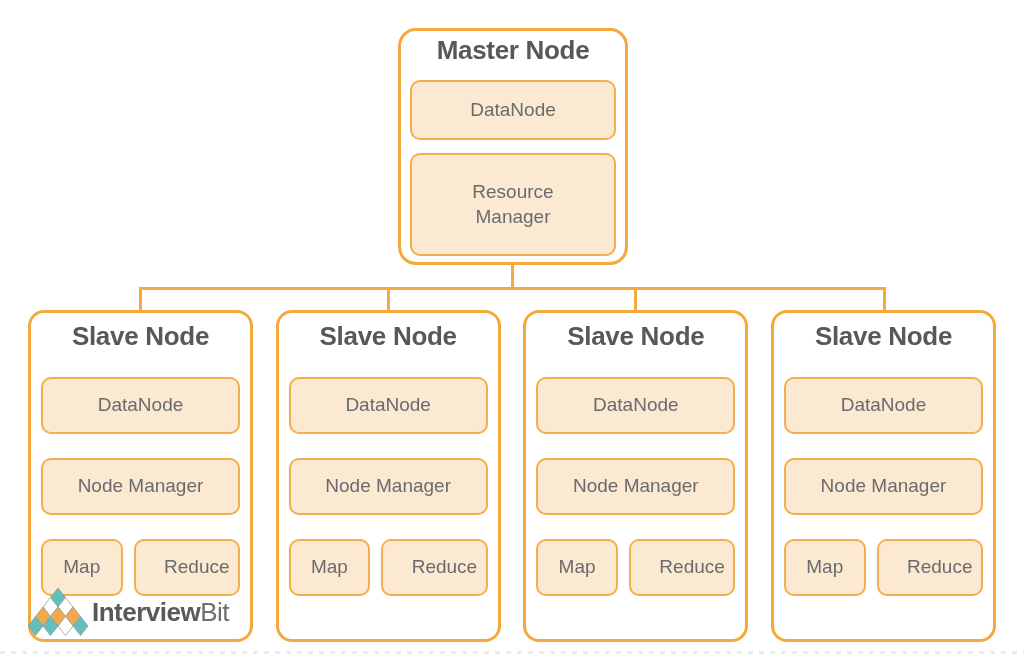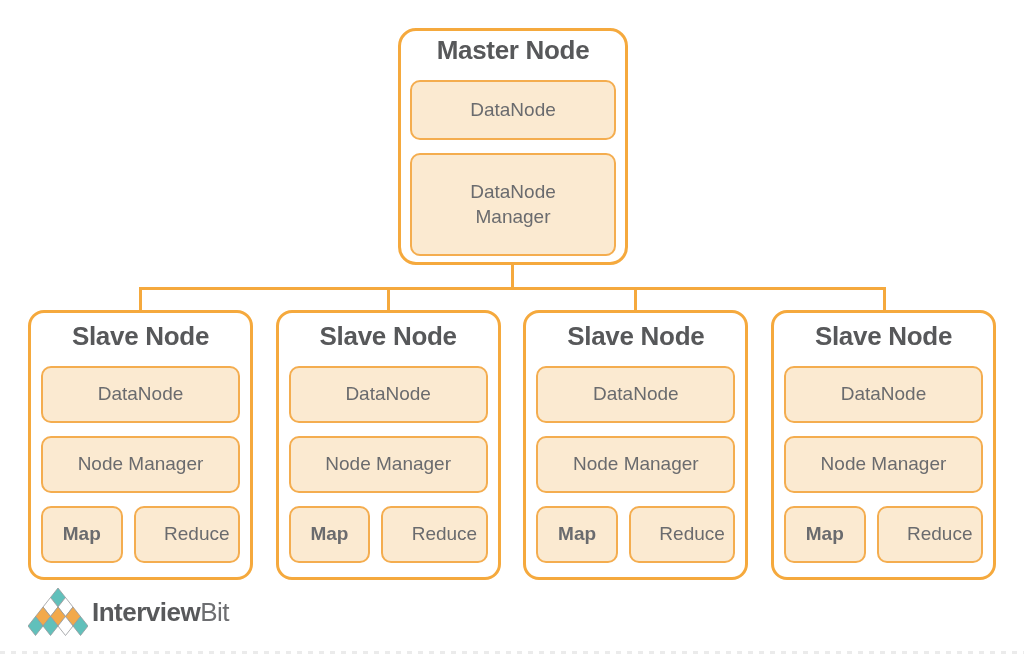--- a/index.html
+++ b/index.html
@@ -61,27 +61,27 @@
     line-height:1.3;
   }
   .chip-data{height:60px;}
   .chip-rm{height:103px;padding:0 30px;}
   .slaves-row{
     position:absolute;left:28px;top:310px;width:968px;height:270px;
     display:flex;justify-content:space-between;
   }
   .slave{
     position:relative;
-    width:225px;height:270px;
-    padding:6px 10px;gap:13px;
+    width:225px;height:332px;
+    padding:6px 10px;gap:24px;
     border-radius:16px;
   }
   .slave .chip{height:57px;}
   .task-row{display:flex;gap:11px;}
-  .task-row .chip-map{flex:0 0 41%;font-weight:bold;}
+  .task-row .chip-map{flex:0 0 41%;}
   .task-row .chip-reduce{flex:1;padding-left:20px;}
   
   .footer-logo{
     position:absolute;left:28px;top:588px;
     display:flex;align-items:center;gap:4px;
   }
   .logo-mark{width:60px;height:48px;display:block;}
   .brand{
     font-size:26px;color:var(--brand-text);
     letter-spacing:-0.5px;
@@ -106,21 +106,21 @@
   <div class="connector drop drop-2"></div>
   <div class="connector drop drop-3"></div>
   <div class="connector drop drop-4"></div>
 
   <section class="node master">
     <h2 class="node-title">Master Node</h2>
     <div class="chip chip-data">
       <span class="chip-label">DataNode</span>
     </div>
     <div class="chip chip-rm">
-      <span class="chip-label">DataNode Manager</span>
+      <span class="chip-label">Resource Manager</span>
     </div>
   </section>
 
   <section class="slaves-row">
 
     <div class="node slave">
       <h2 class="node-title">Slave Node</h2>
       <div class="chip">
         <span class="chip-label">DataNode</span>
       </div>

